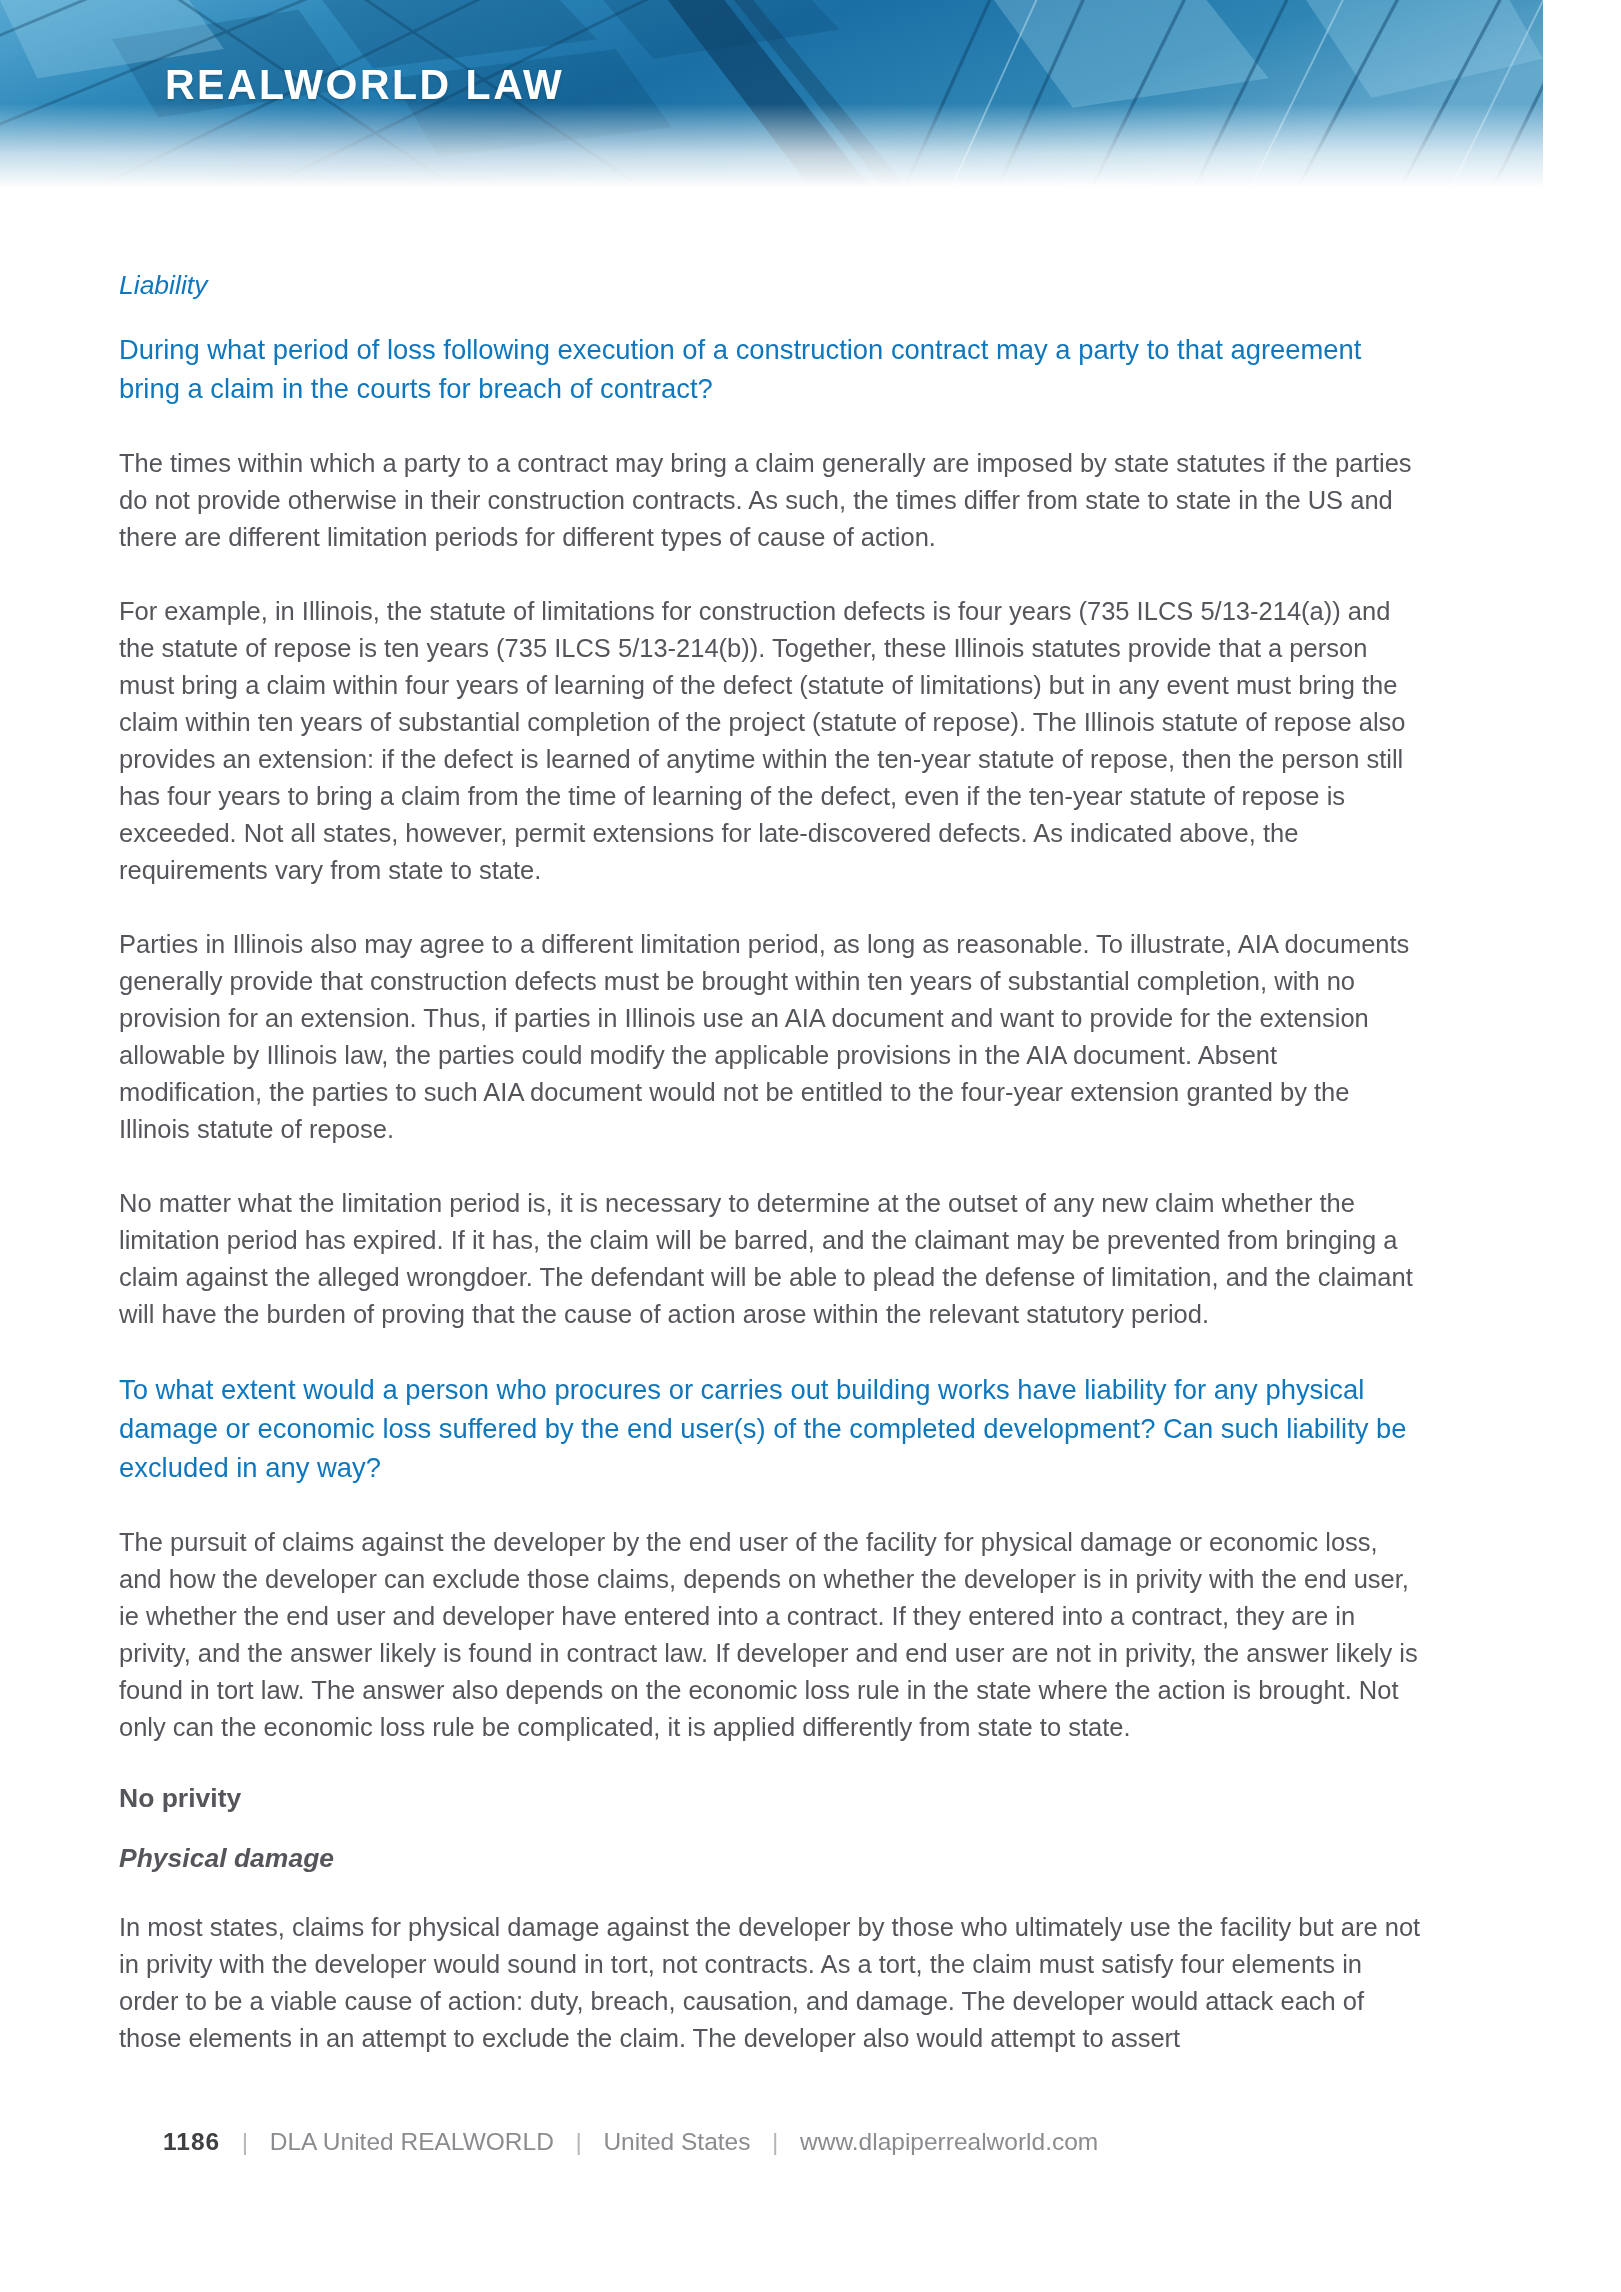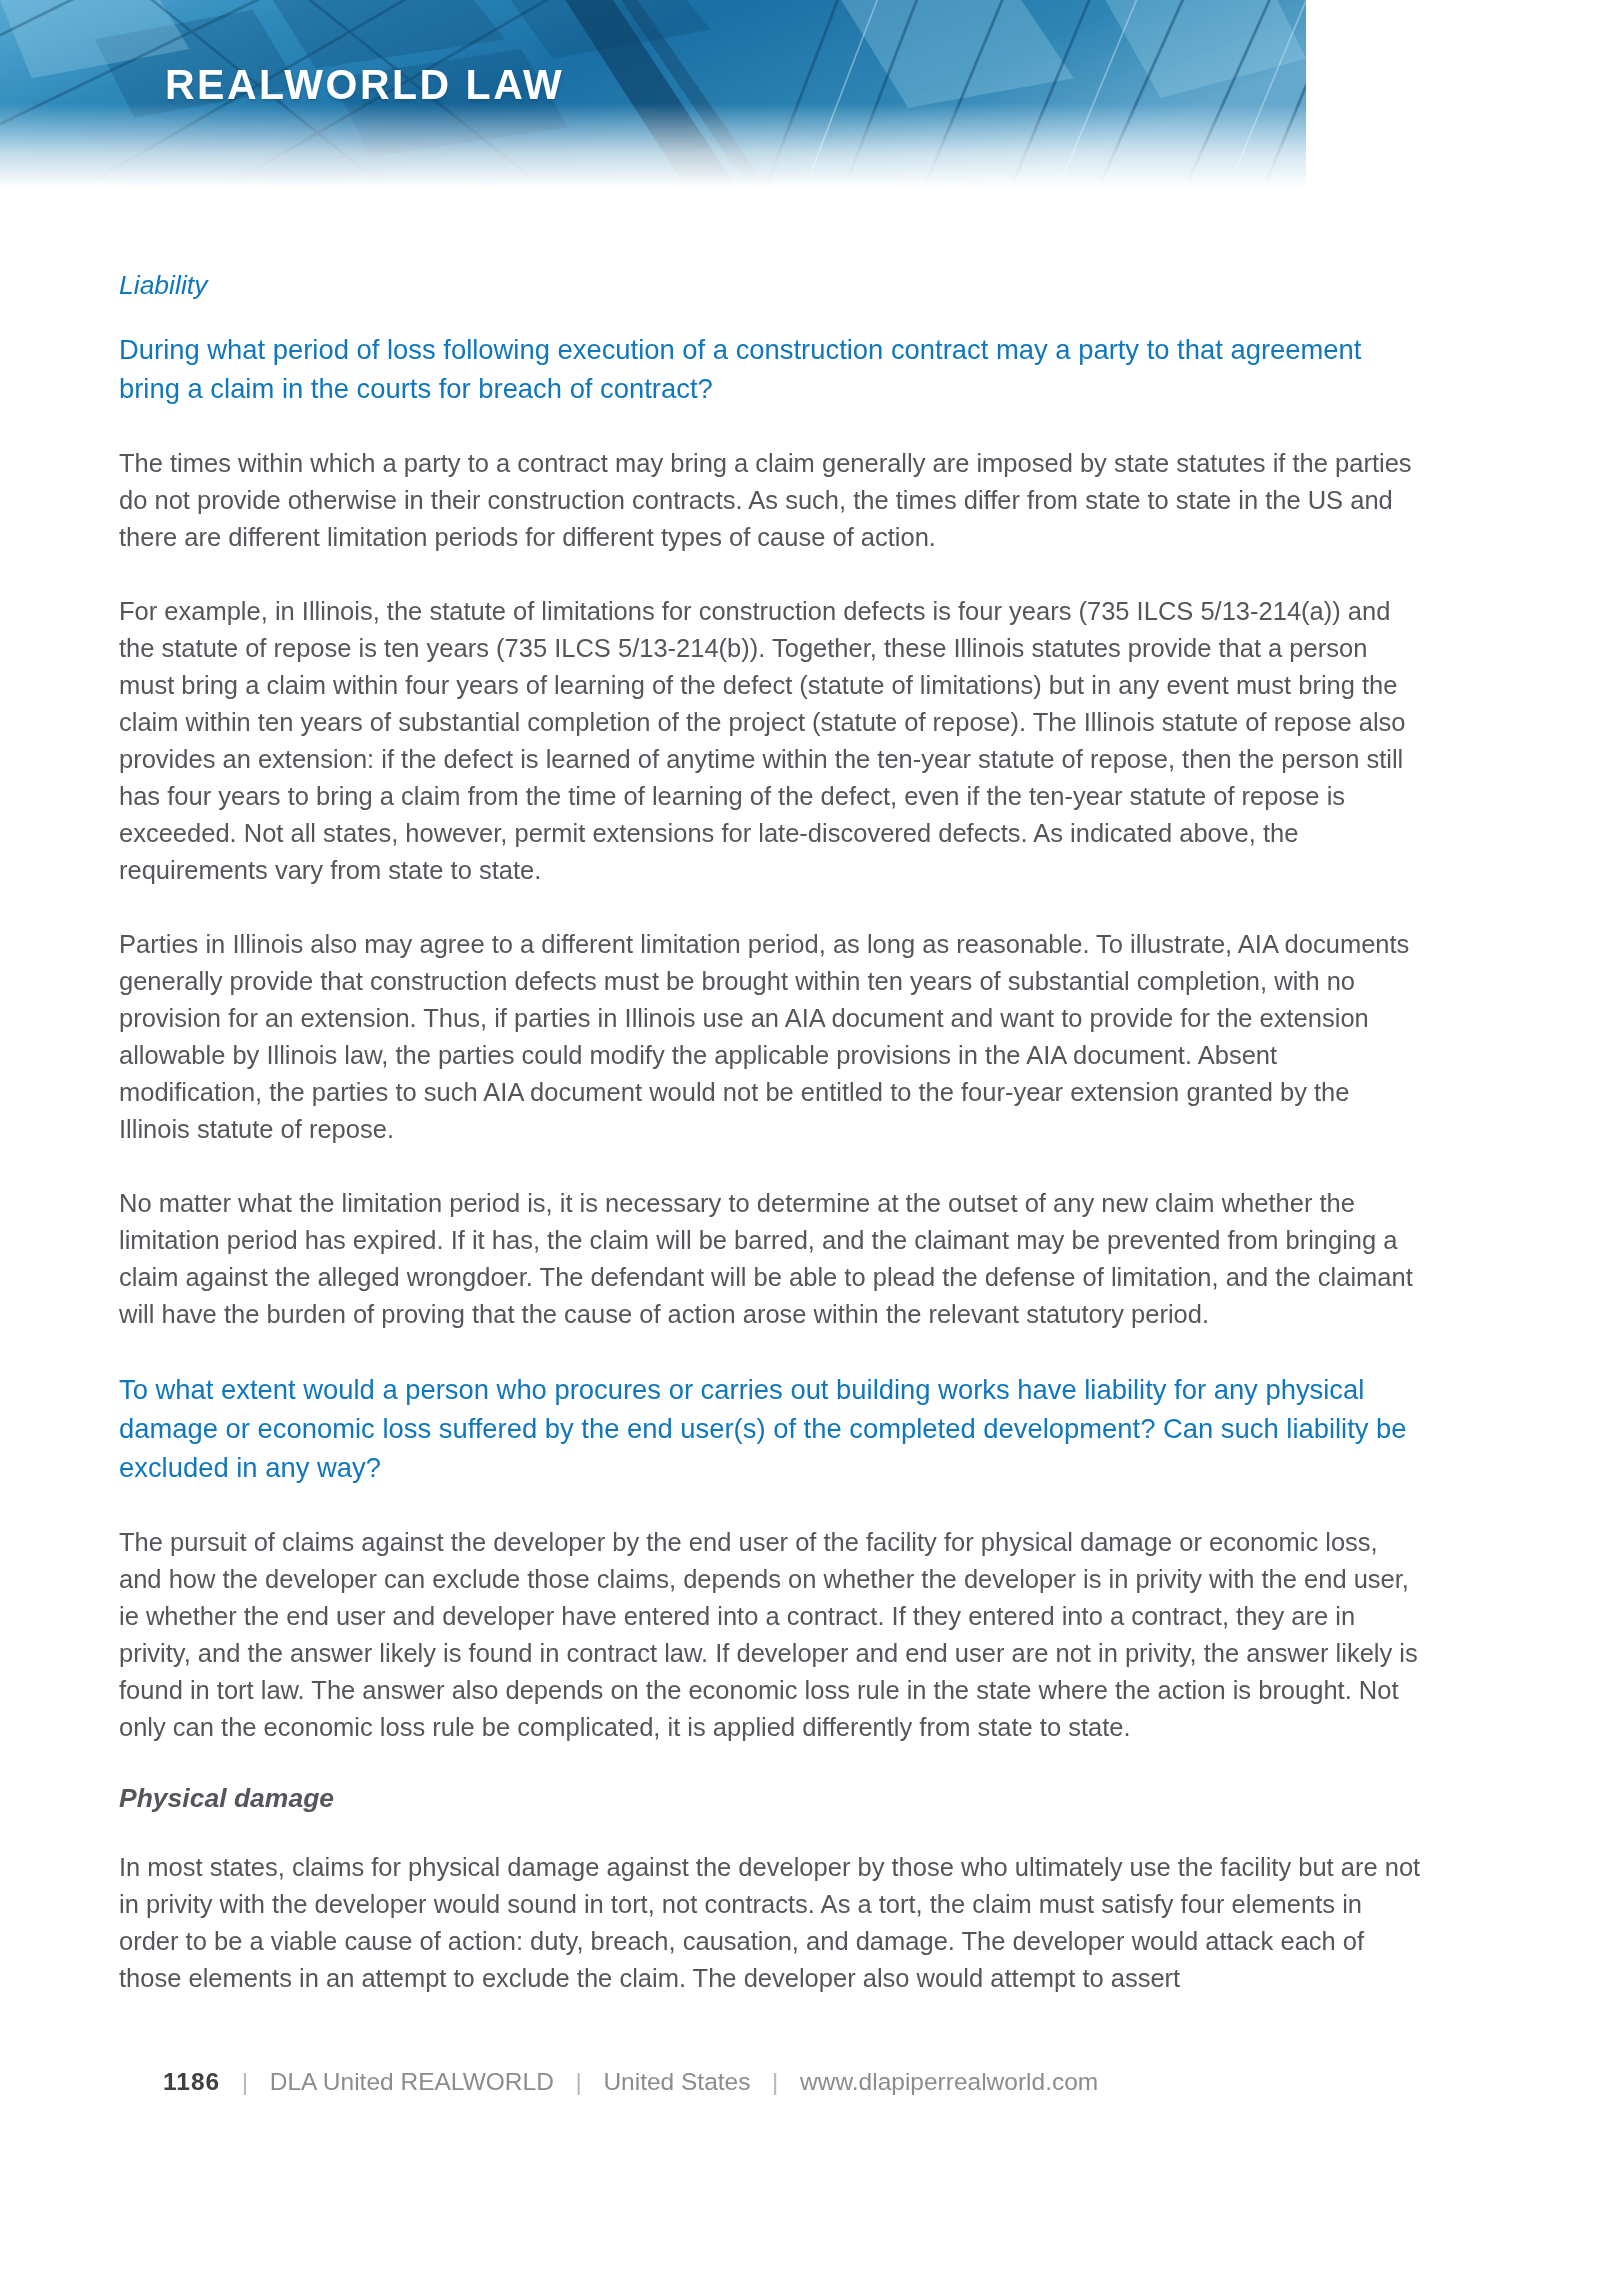--- a/index.html
+++ b/index.html
@@ -7,21 +7,21 @@
     width: 1621px; height: 2293px;
     background: #ffffff;
     overflow: hidden;
     font-family: "Liberation Sans", "DejaVu Sans", sans-serif;
     color: var(--body_text, #55565b);
     -webkit-font-smoothing: antialiased;
   }
   
   .banner {
     position: relative;
-    width: 1306px; height: 188px;
+    width: 1543px; height: 188px;
     overflow: hidden;
   }
   .banner svg { position: absolute; inset: 0; width: 100%; height: 100%; display: block; }
   .brand-title {
     position: absolute;
     left: 165px; top: 61px;
     margin: 0;
     font-size: 41px;
     font-weight: 800;
     letter-spacing: 2.5px;
@@ -158,20 +158,21 @@
 
   <p class="para">The times within which a party to a contract may bring a claim generally are imposed by state statutes if the parties do not provide otherwise in their construction contracts. As such, the times differ from state to state in the US and there are different limitation periods for different types of cause of action.</p>
   <p class="para">For example, in Illinois, the statute of limitations for construction defects is four years (735 ILCS 5/13-214(a)) and the statute of repose is ten years (735 ILCS 5/13-214(b)). Together, these Illinois statutes provide that a person must bring a claim within four years of learning of the defect (statute of limitations) but in any event must bring the claim within ten years of substantial completion of the project (statute of repose). The Illinois statute of repose also provides an extension: if the defect is learned of anytime within the ten-year statute of repose, then the person still has four years to bring a claim from the time of learning of the defect, even if the ten-year statute of repose is exceeded. Not all states, however, permit extensions for late-discovered defects. As indicated above, the requirements vary from state to state.</p>
   <p class="para">Parties in Illinois also may agree to a different limitation period, as long as reasonable. To illustrate, AIA documents generally provide that construction defects must be brought within ten years of substantial completion, with no provision for an extension. Thus, if parties in Illinois use an AIA document and want to provide for the extension allowable by Illinois law, the parties could modify the applicable provisions in the AIA document. Absent modification, the parties to such AIA document would not be entitled to the four-year extension granted by the Illinois statute of repose.</p>
   <p class="para">No matter what the limitation period is, it is necessary to determine at the outset of any new claim whether the limitation period has expired. If it has, the claim will be barred, and the claimant may be prevented from bringing a claim against the alleged wrongdoer. The defendant will be able to plead the defense of limitation, and the claimant will have the burden of proving that the cause of action arose within the relevant statutory period.</p>
 
   <h2 class="question">To what extent would a person who procures or carries out building works have liability for any physical damage or economic loss suffered by the end user(s) of the completed development? Can such liability be excluded in any way?</h2>
 
   <p class="para">The pursuit of claims against the developer by the end user of the facility for physical damage or economic loss, and how the developer can exclude those claims, depends on whether the developer is in privity with the end user, ie whether the end user and developer have entered into a contract. If they entered into a contract, they are in privity, and the answer likely is found in contract law. If developer and end user are not in privity, the answer likely is found in tort law. The answer also depends on the economic loss rule in the state where the action is brought. Not only can the economic loss rule be complicated, it is applied differently from state to state.</p>
 
+  <h3 class="subhead">No privity</h3>
   <h4 class="subhead italic">Physical damage</h4>
 
   <p class="para">In most states, claims for physical damage against the developer by those who ultimately use the facility but are not in privity with the developer would sound in tort, not contracts. As a tort, the claim must satisfy four elements in order to be a viable cause of action: duty, breach, causation, and damage. The developer would attack each of those elements in an attempt to exclude the claim. The developer also would attempt to assert</p>
 </main>
 
 <footer class="page-footer">
   <span class="page-num">1186</span>
   <span class="sep">|</span>
   <span class="brand">DLA United REALWORLD</span>
   <span class="sep">|</span>

